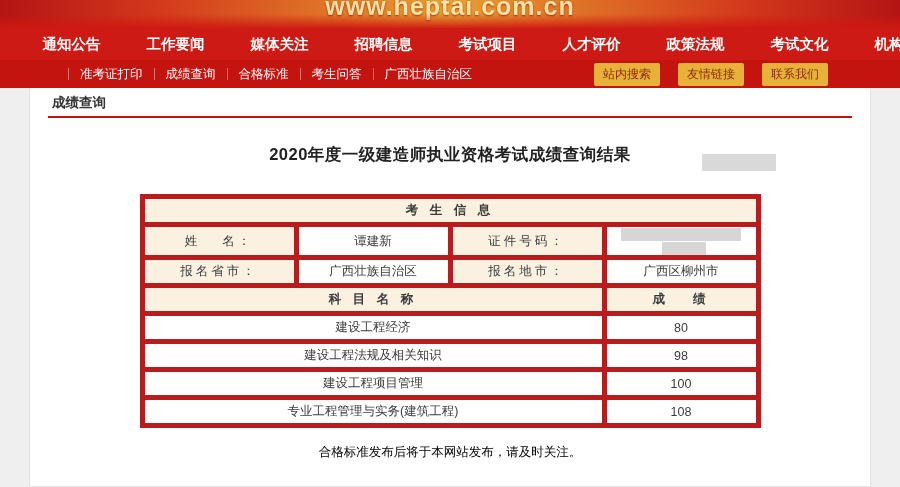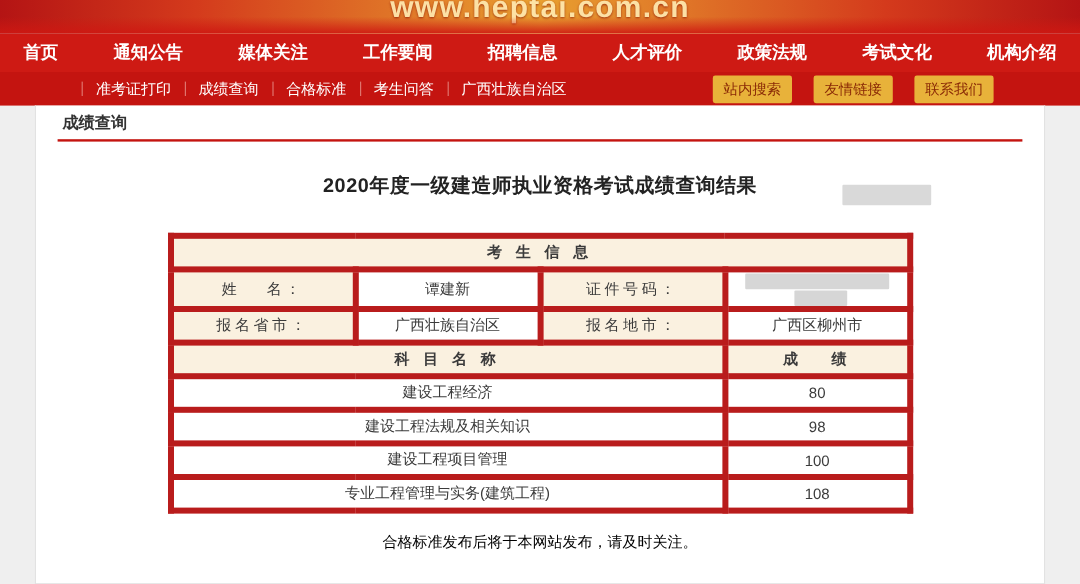--- a/index.html
+++ b/index.html
@@ -202,23 +202,24 @@
 <div class="page">
 
   <div class="banner">
     <div class="banner-url">www.heptai.com.cn</div>
     <div class="banner-fade"></div>
   </div>
 
   <div class="mainnav">
     <div class="nav-item">首页</div>
     <div class="nav-item">通知公告</div>
+    <div class="nav-item">工作要闻</div>
     <div class="nav-item">媒体关注</div>
-    <div class="nav-item">工作要闻</div>
     <div class="nav-item">招聘信息</div>
+    <div class="nav-item">考试项目</div>
     <div class="nav-item">人才评价</div>
     <div class="nav-item">政策法规</div>
     <div class="nav-item">考试文化</div>
     <div class="nav-item">机构介绍</div>
   </div>
 
   <div class="subnav">
     <div class="sep"></div>
     <div class="sub-item">准考证打印</div>
     <div class="sep"></div>

